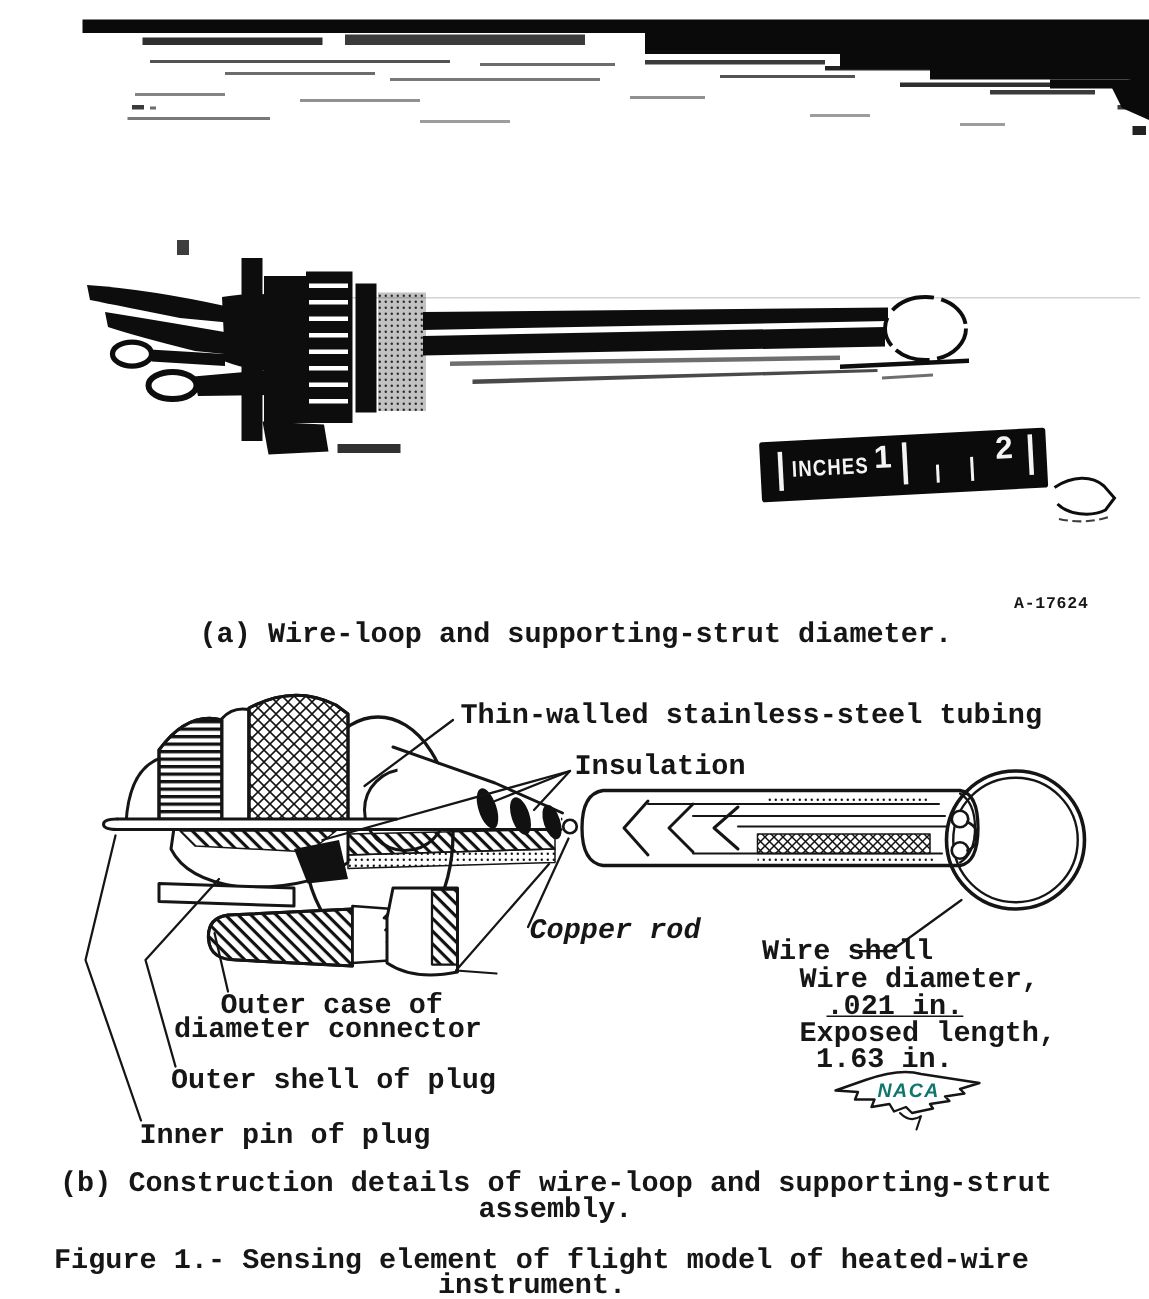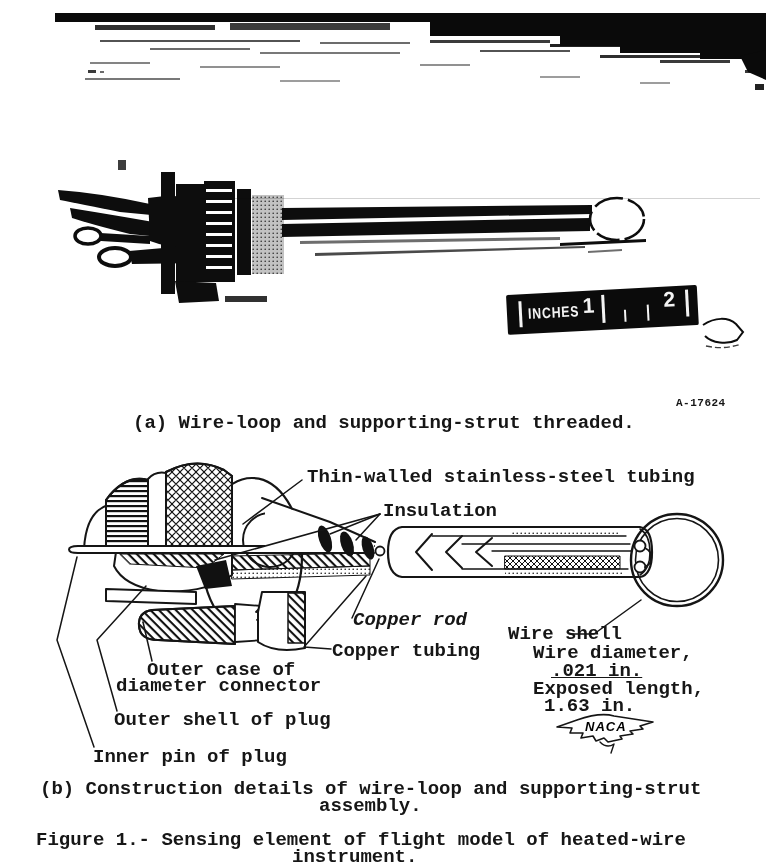--- a/index.html
+++ b/index.html
@@ -9,21 +9,21 @@
   .lbl{position:absolute;white-space:nowrap;font:600 19px/1.05 "Liberation Mono",monospace;color:#161616;}
   .sm{font:700 11px/1 "Liberation Mono",monospace;letter-spacing:.5px;}
   
   #ruler{position:absolute;left:506px;top:295px;width:191px;height:40px;background:#0b0b0b;
          transform:rotate(-3deg);transform-origin:left top;border-radius:2px;}
   #ruler .tick{position:absolute;background:#f4f4f4;}
   #ruler .txt{position:absolute;color:#f4f4f4;font-family:"Liberation Sans",sans-serif;font-weight:700;}
   #inches-label{left:21px;top:11px;font-size:15px;transform:scaleX(.82);transform-origin:left center;letter-spacing:1px;}
   .num{font-size:21px;}
   #naca-text{position:absolute;left:585px;top:720px;font:italic 700 13px/1 "Liberation Sans",sans-serif;
-             letter-spacing:1px;color:#000000;}
+             letter-spacing:1px;color:#0f766e;}
 </style>
 </head>
 <body>
 <div id="page">
 
 <svg width="766" height="866" viewBox="0 0 766 866">
   <defs>
     <pattern id="hatch" width="6" height="6" patternUnits="userSpaceOnUse" patternTransform="rotate(45)">
       <rect width="6" height="2.1" fill="#111"></rect>
     </pattern>
@@ -205,26 +205,25 @@
   <span class="txt num" style="left:76px;top:3px;">1</span>
   <div class="tick" style="left:95px;top:5px;width:3px;height:28px;"></div>
   <div class="tick" style="left:117px;top:21px;width:2px;height:12px;"></div>
   <div class="tick" style="left:140px;top:17px;width:2px;height:16px;"></div>
   <span class="txt num" style="left:157px;top:1px;">2</span>
   <div class="tick" style="left:179px;top:4px;width:3px;height:27px;"></div>
 </div>
 
 <span class="lbl sm" style="left:676px;top:398px;">A-17624</span>
 
-<span class="lbl" style="left:133px;top:414px;">(a) Wire-loop and supporting-strut threaded.</span>
+<span class="lbl" style="left:133px;top:414px;">(a) Wire-loop and supporting-strut diameter.</span>
 
 <span class="lbl" style="left:307px;top:468px;">Thin-walled stainless-steel tubing</span>
 <span class="lbl" style="left:383px;top:502px;">Insulation</span>
 <span class="lbl" style="left:353px;top:611px;font-style:italic;">Copper rod</span>
-<span class="lbl" style="left:332px;top:642px;">Copper tubing</span>
 <span class="lbl" style="left:147px;top:661px;">Outer case of</span>
 <span class="lbl" style="left:116px;top:677px;">diameter connector</span>
 <span class="lbl" style="left:93px;top:748px;">Inner pin of plug</span>
 <span class="lbl" style="left:114px;top:711px;">Outer shell of plug</span>
 <span class="lbl" style="left:508px;top:625px;">Wire shell</span>
 <span class="lbl" style="left:533px;top:644px;">Wire diameter,</span>
 <span class="lbl" style="left:551px;top:662px;text-decoration:underline;">.021 in.</span>
 <span class="lbl" style="left:533px;top:680px;">Exposed length,</span>
 <span class="lbl" style="left:544px;top:697px;">1.63 in.</span>
 

